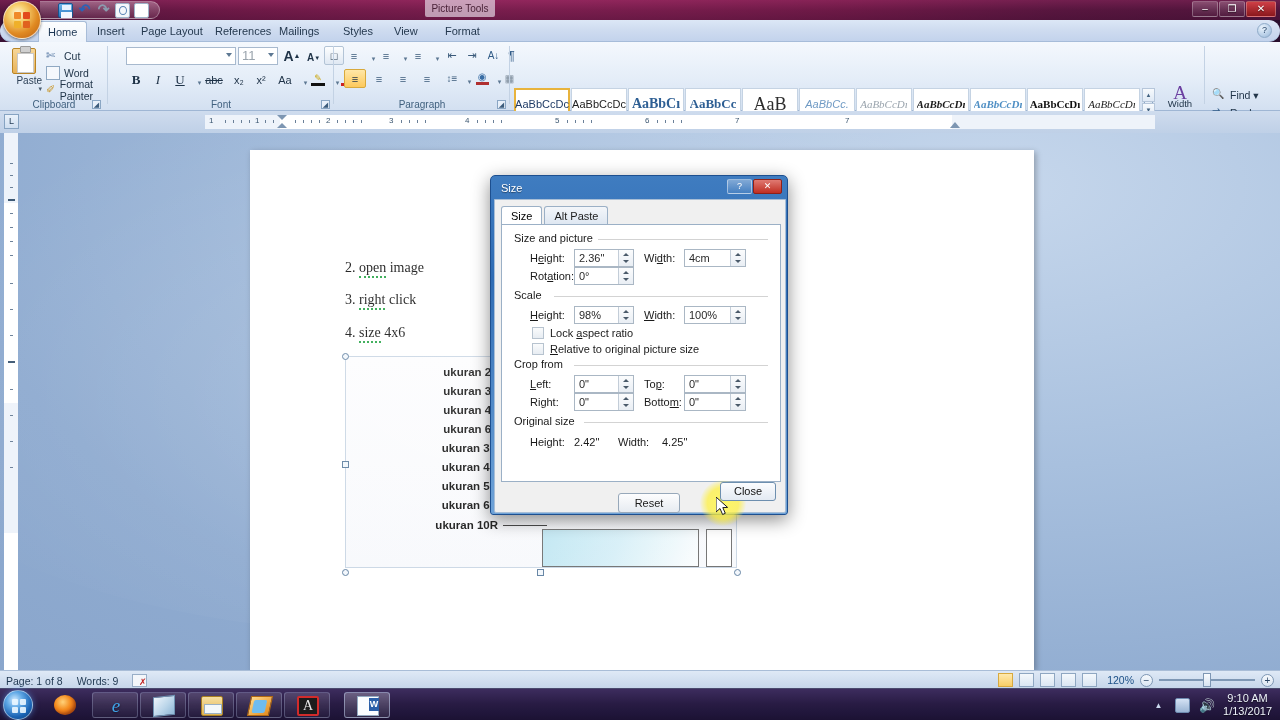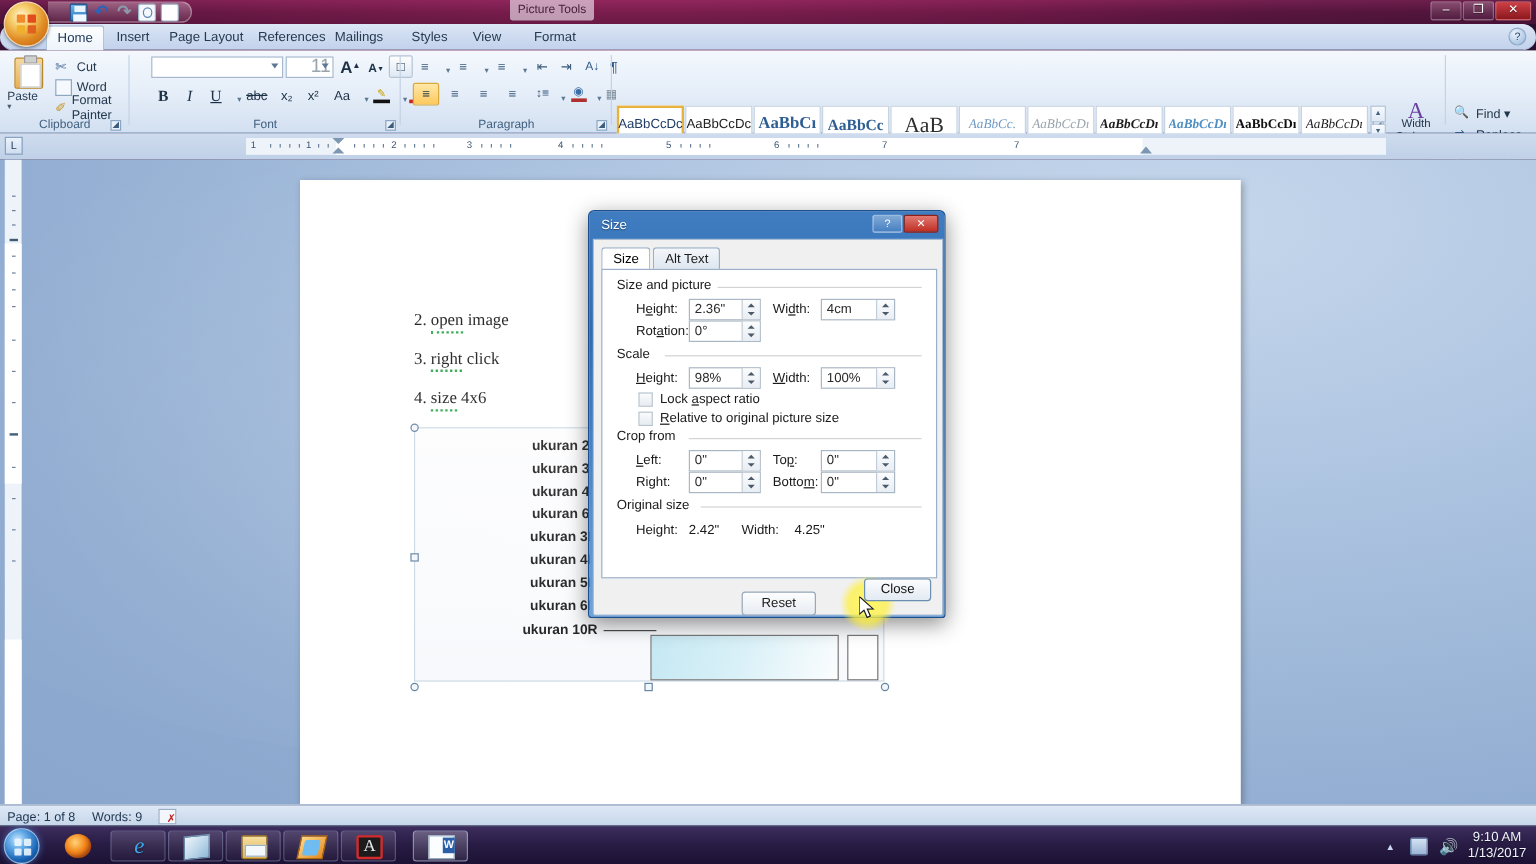--- a/index.html
+++ b/index.html
@@ -112,21 +112,21 @@
   }
   .dlg-launcher {
     position: absolute; bottom: 2px; width: 9px; height: 9px;
     border: 1px solid #8aa6c4; background: #e8f0fa; font-size: 7px; color: #3c5c7c;
     text-align: center; line-height: 7px;
   }
 
   
   #paste-btn {
     position: absolute; left: 6px; top: 4px; width: 36px; height: 52px;
-    text-align: left; font-size: 10px; color: #2b3f55;
+    text-align: right; font-size: 10px; color: #2b3f55;
   }
   .clip-ico {
     width: 24px; height: 26px; margin: 2px auto 1px; position: relative;
     background: linear-gradient(180deg,#f6d79a,#e8b257); border: 1px solid #b98526; border-radius: 2px;
   }
   .clip-ico::after {
     content:''; position:absolute; left:4px; top:4px; width:15px; height:18px;
     background:#fff; border:1px solid #c9c9c9;
   }
   .clip-ico::before {
@@ -135,21 +135,21 @@
   }
   .mini-btn {
     position: absolute; display: flex; align-items: center; gap: 4px;
     font-size: 10.5px; color: #22364a; height: 15px;
   }
   .mini-ico { width: 14px; height: 14px; position: relative; }
 
   
   .fld {
     position: absolute; background: #fff; border: 1px solid #a7b9ce;
-    height: 18px; font-size: 16px; color: #404040; line-height: 16px; padding-left: 20px;
+    height: 18px; font-size: 13px; color: #404040; line-height: 16px; padding-left: 3px;
   }
   .fld .caret { position: absolute; right: 3px; top: 5px; border-left: 3px solid transparent;
     border-right: 3px solid transparent; border-top: 4px solid #5d7893; }
   .rb-btn {
     position: absolute; height: 19px; min-width: 19px;
     display: flex; align-items: center; justify-content: center;
     font-size: 11px; color: #1e3247; border: 1px solid transparent; border-radius: 2px;
   }
   .rb-btn.on {
     background: linear-gradient(180deg,#ffe7a8,#fdc95c); border-color: #d8a93c;
@@ -545,21 +545,21 @@
         </div>
         <div class="style-card">
           <div class="style-preview" style="font-size:13px;font-weight:bold;font-family:'Liberation Serif',serif;color:#2e5f94">AaBbCc</div>
           <div class="style-name">Heading 2</div>
         </div>
         <div class="style-card">
           <div class="style-preview" style="font-size:18px;font-family:'Liberation Serif',serif;color:#2d2d2d">AaB</div>
           <div class="style-name">Title</div>
         </div>
         <div class="style-card">
-          <div class="style-preview" style="font-style:italic;font-family:Liberation Serif, serif;color:#6f9ac4">AaBbCc.</div>
+          <div class="style-preview" style="font-style:italic;font-family:Liberation Sans, sans-serif;color:#6f9ac4">AaBbCc.</div>
           <div class="style-name">Subtitle</div>
         </div>
         <div class="style-card">
           <div class="style-preview" style="font-style:italic;font-family:'Liberation Serif',serif;color:#9aa4ad">AaBbCcDı</div>
           <div class="style-name">Subtle Em...</div>
         </div>
         <div class="style-card">
           <div class="style-preview" style="font-style:italic;font-weight:bold;font-family:'Liberation Serif',serif;color:#1c1c1c">AaBbCcDı</div>
           <div class="style-name">Emphasis</div>
         </div>
@@ -740,21 +740,21 @@
         <div id="dlg-title">Size</div>
         <div id="dlg-btns">
           <div class="dbtn">?</div>
           <div class="dbtn close">✕</div>
         </div>
       </div>
 
       <div id="dlg-body">
         <div id="dlg-tabs">
           <div class="dtab active">Size</div>
-          <div class="dtab">Alt Text</div>
+          <div class="dtab">Alt Paste</div>
         </div>
 
         <div id="dlg-panel">
 
           <div class="fs-title" style="left:12px;top:7px">Size and picture</div>
           <div class="fs-rule" style="left:96px;top:14px;width:170px"></div>
 
           <div class="lbl" style="left:28px;top:27px"><span>H<span class="ul">e</span>ight:</span></div>
           <div class="spin" style="left:72px;top:24px;width:60px">
             <span class="val">2.36"</span>
@@ -877,20 +877,34 @@
     </div>
 
     <div id="statusbar">
       <div id="status-left">
         <span>Page: 1 of 8</span>
         <span>Words: 9</span>
         <span style="display:inline-block;width:15px;height:13px;background:#f3f6fa;border:1px solid #98aec7;position:relative;">
           <span style="position:absolute;right:0;bottom:-1px;color:#c02222;font-size:9px;line-height:9px;">✗</span>
         </span>
       </div>
+      <div id="status-right">
+        <span class="view-btn on"></span>
+        <span class="view-btn"></span>
+        <span class="view-btn"></span>
+        <span class="view-btn"></span>
+        <span class="view-btn"></span>
+        <span style="color:#1b4f86;margin-left:4px;">120%</span>
+        <span class="zoom-circ">−</span>
+        <span id="zoom-slider">
+          <span class="track"></span>
+            <span class="thumb"></span>
+        </span>
+        <span class="zoom-circ">+</span>
+      </div>
     </div>
   </div>
 
   <div id="taskbar">
     <div id="start-orb">
       <div class="flag">
         <div class="fq" style="left:0;top:0;"></div>
         <div class="fq" style="left:8px;top:0;"></div>
         <div class="fq" style="left:0;top:8px;"></div>
         <div class="fq" style="left:8px;top:8px;"></div>

